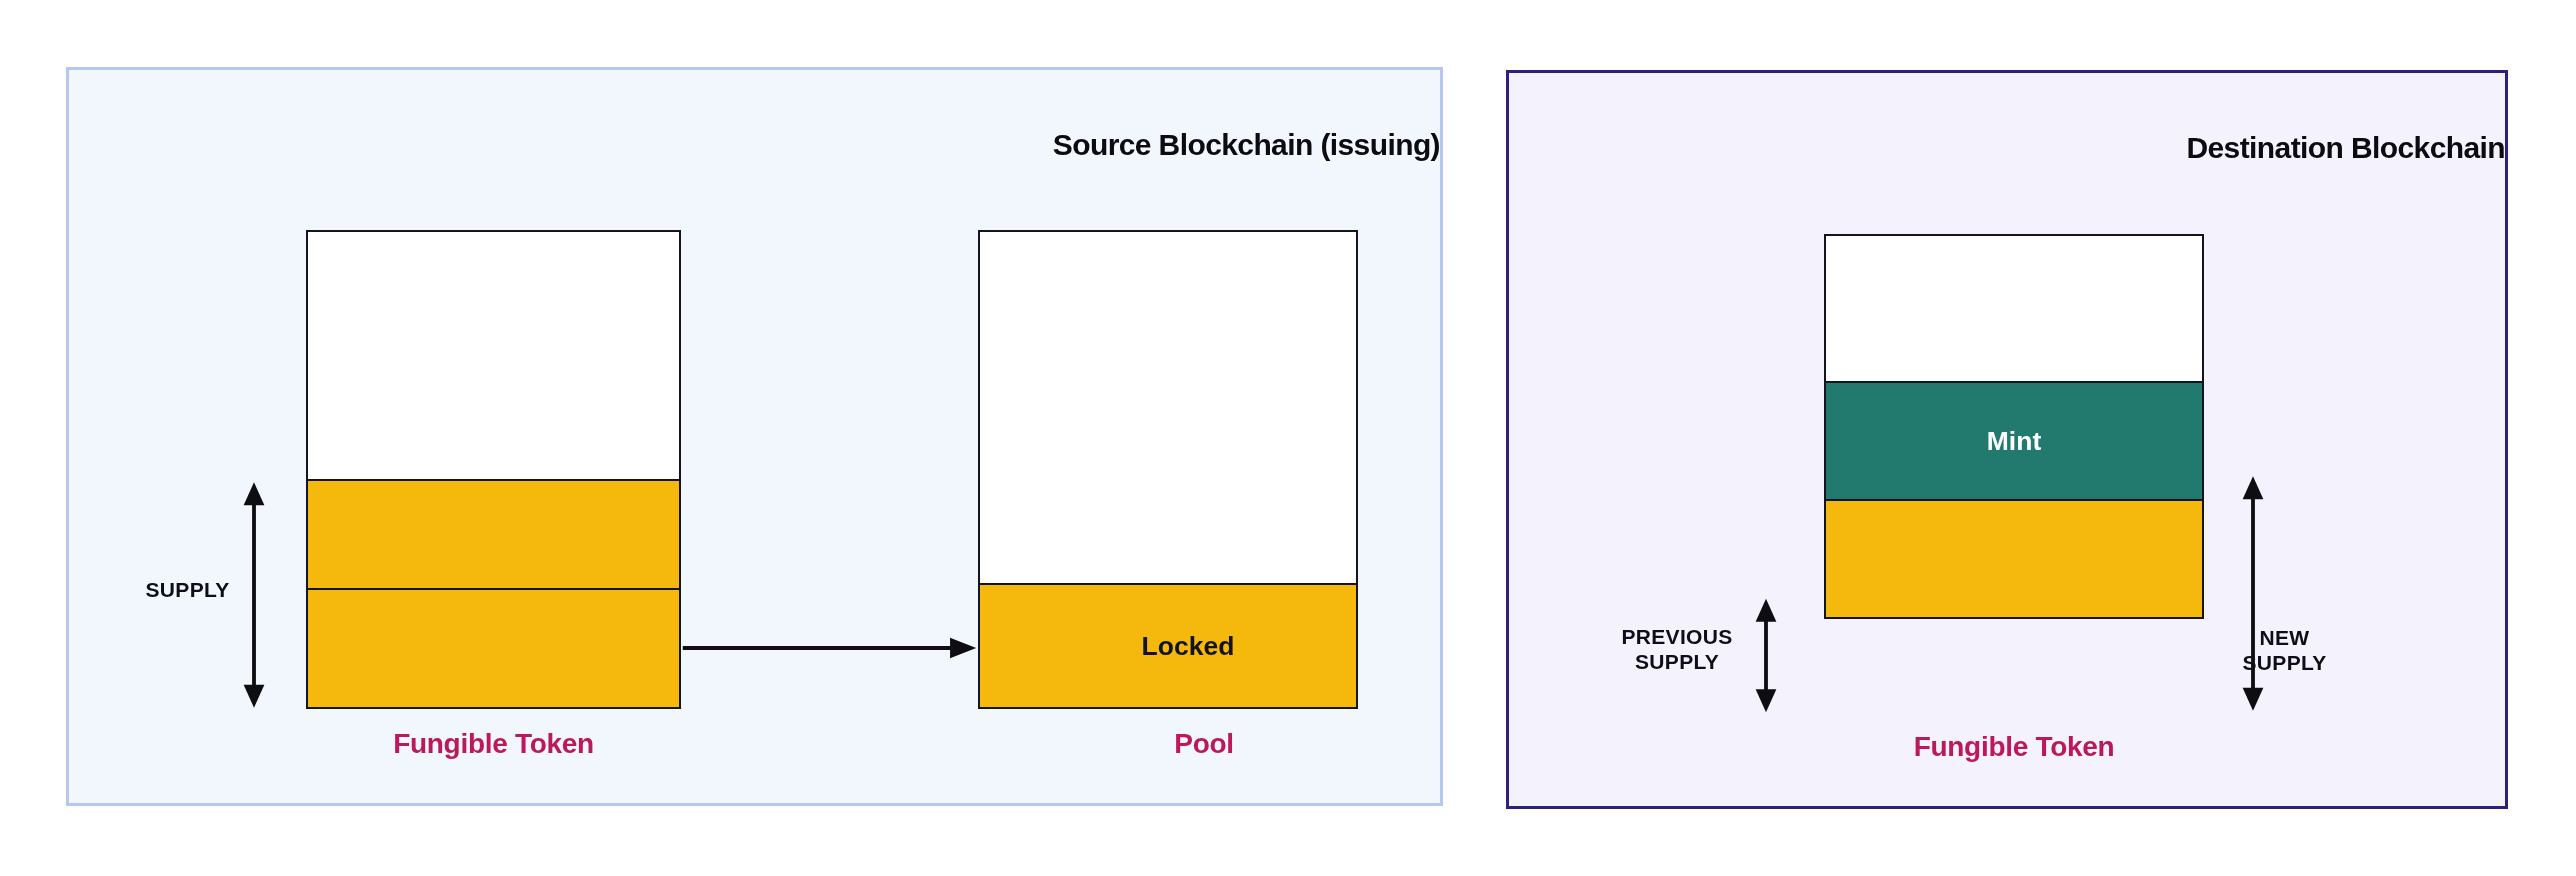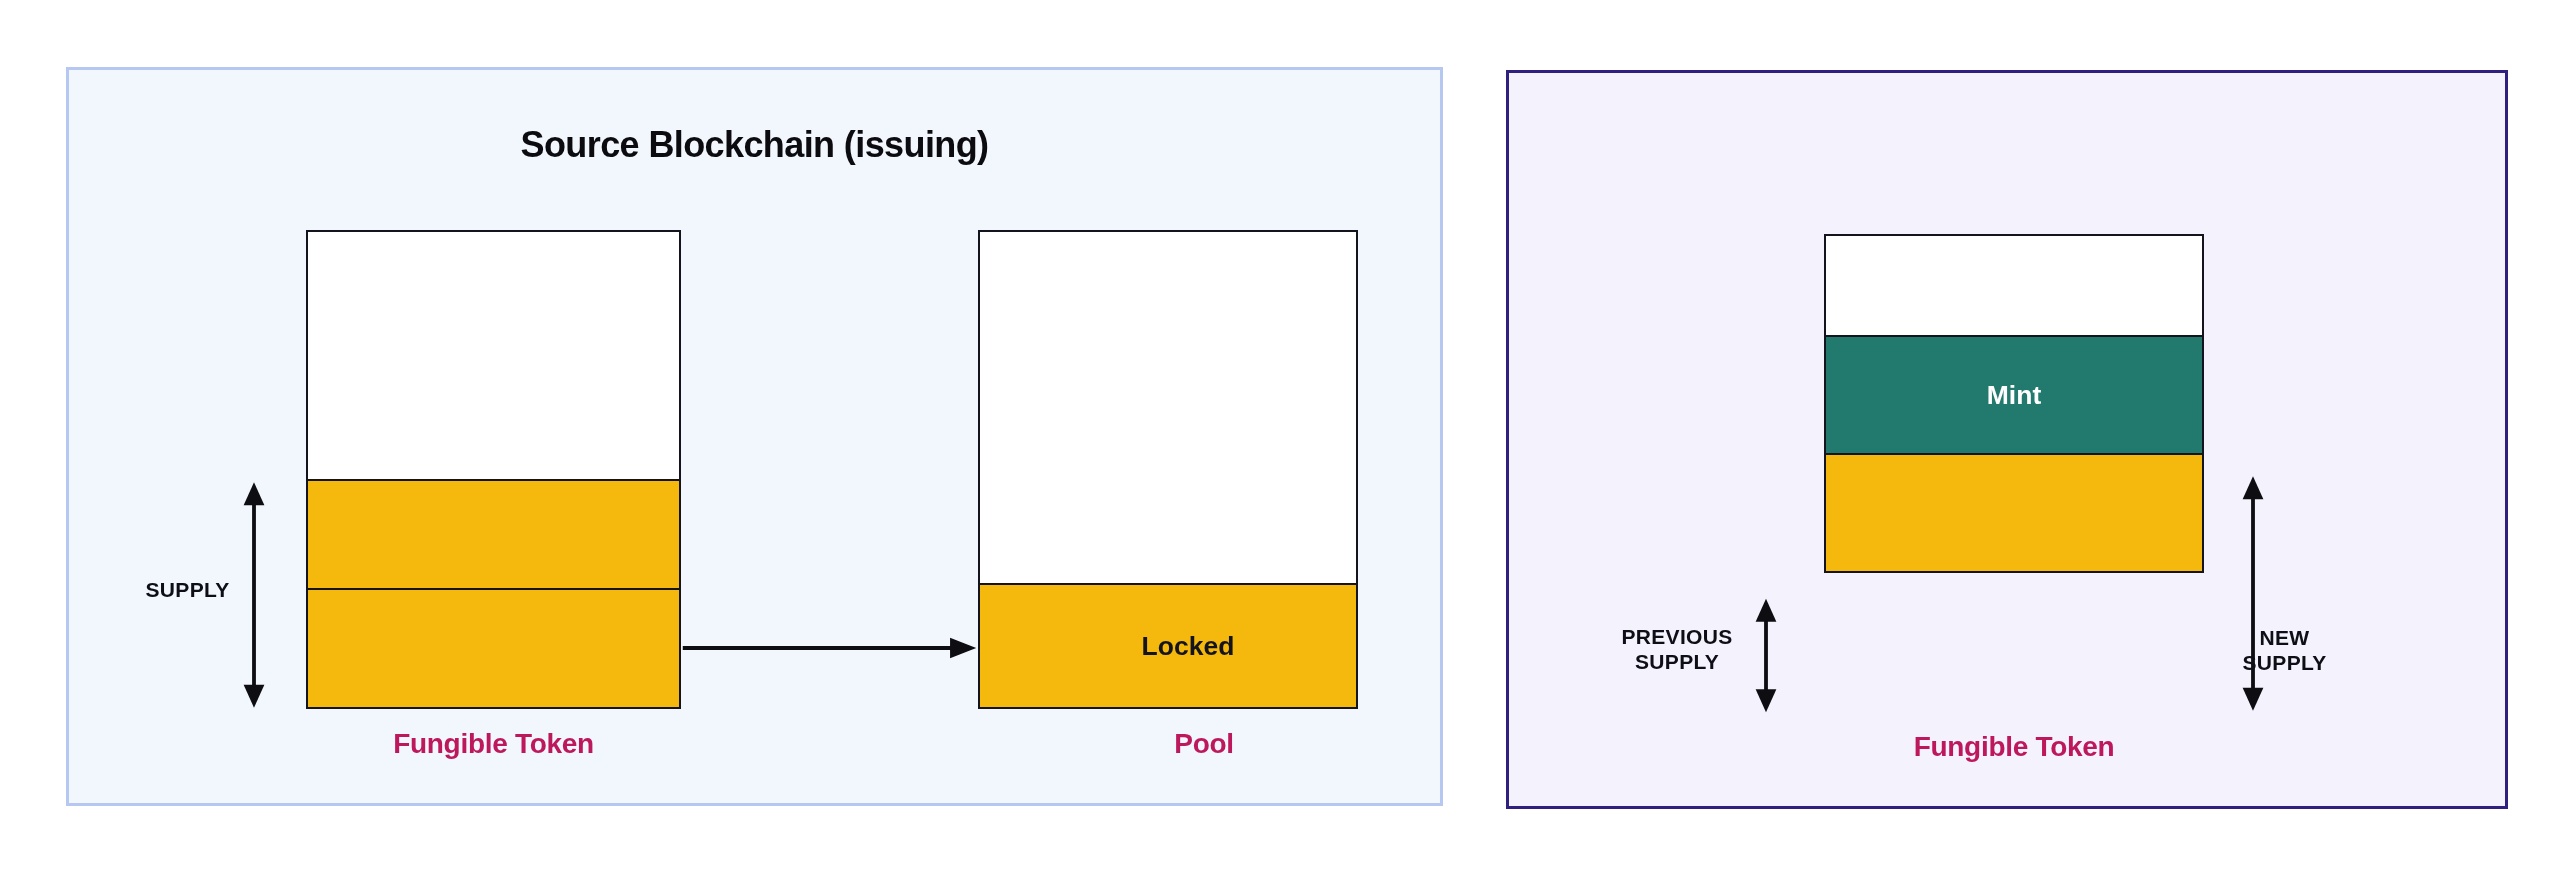--- a/index.html
+++ b/index.html
@@ -17,40 +17,40 @@
   html,body{background:#ffffff;}
   body{font-family:"Liberation Sans", sans-serif;color:var(--outline-ink);}
   .canvas{position:relative;width:2576px;height:877px;background:#ffffff;overflow:hidden;}
 
   .panel{position:absolute;border:3.3px solid;}
   .panel.source{left:66px;top:67px;width:1377px;height:739px;
     background:var(--source-background);border-color:var(--source-border);}
   .panel.destination{left:1506px;top:70px;width:1002px;height:739px;
     background:var(--destination-background);border-color:var(--destination-border);}
 
-  .panel-title{position:absolute;left:0;right:0;top:55px;text-align:center;
-    font-size:36px;line-height:40px;font-weight:700;letter-spacing:-0.6px;color:#0c0c10;}
+  .panel-title{position:absolute;left:0;right:0;top:55px;text-align:right;
+    font-size:30px;line-height:40px;font-weight:700;letter-spacing:-0.6px;color:#0c0c10;}
 
   .bar{position:absolute;border:2.8px solid var(--outline-ink);background:#ffffff;
     display:flex;flex-direction:column;}
   .seg{width:100%;}
   .seg.white{flex:1;background:#ffffff;}
   .seg.yellow{background:var(--token-yellow);border-top:2.2px solid var(--outline-ink);
     display:flex;align-items:center;justify-content:center;padding-left:40px;}
   .seg.teal{background:var(--mint-teal);border-top:2.2px solid var(--outline-ink);
     display:flex;align-items:center;justify-content:center;}
 
   .bar.ft-src{left:237px;top:160px;width:375px;height:479px;}
   .bar.ft-src .seg.upper{height:109px;}
   .bar.ft-src .seg.lower{height:119px;}
 
   .bar.pool{left:909px;top:160px;width:380px;height:479px;}
   .bar.pool .seg.locked{height:124px;}
 
-  .bar.ft-dst{left:315px;top:161px;width:380px;height:339px;}
+  .bar.ft-dst{left:315px;top:161px;width:380px;height:385px;}
   .bar.ft-dst .seg.mint{height:118px;}
   .bar.ft-dst .seg.prev{height:118px;}
 
   .seg-label{font-size:26.5px;font-weight:600;color:var(--outline-ink);}
   .seg-label.light{color:var(--mint-text);}
 
   .bar-label{position:absolute;text-align:center;font-size:28px;font-weight:700;
     color:#be185d;letter-spacing:-0.3px;}
   .bar-label.ft-src-label{left:237px;width:375px;top:658px;}
   .bar-label.pool-label{left:945px;width:380px;top:658px;}
@@ -99,20 +99,21 @@
     <svg class="arrow lock-arrow" width="297" height="24" viewBox="0 0 538 44" aria-hidden="true">
       <line x1="0" y1="22" x2="494" y2="22" stroke="currentColor" stroke-width="7"></line>
       <polygon points="538,22 490,3 490,41" fill="currentColor"></polygon>
     </svg>
 
     <div class="bar-label ft-src-label">Fungible Token</div>
     <div class="bar-label pool-label">Pool</div>
   </section>
 
   <section class="panel destination">
+    <h2 class="panel-title">Destination Blockchain</h2>
 
     <div class="bar ft-dst">
       <div class="seg white"></div>
       <div class="seg teal mint">
         <span class="seg-label light">Mint</span>
       </div>
       <div class="seg yellow prev"></div>
     </div>
 
     <svg class="arrow prev-arrow" width="24" height="115" viewBox="0 0 44 208" aria-hidden="true">

